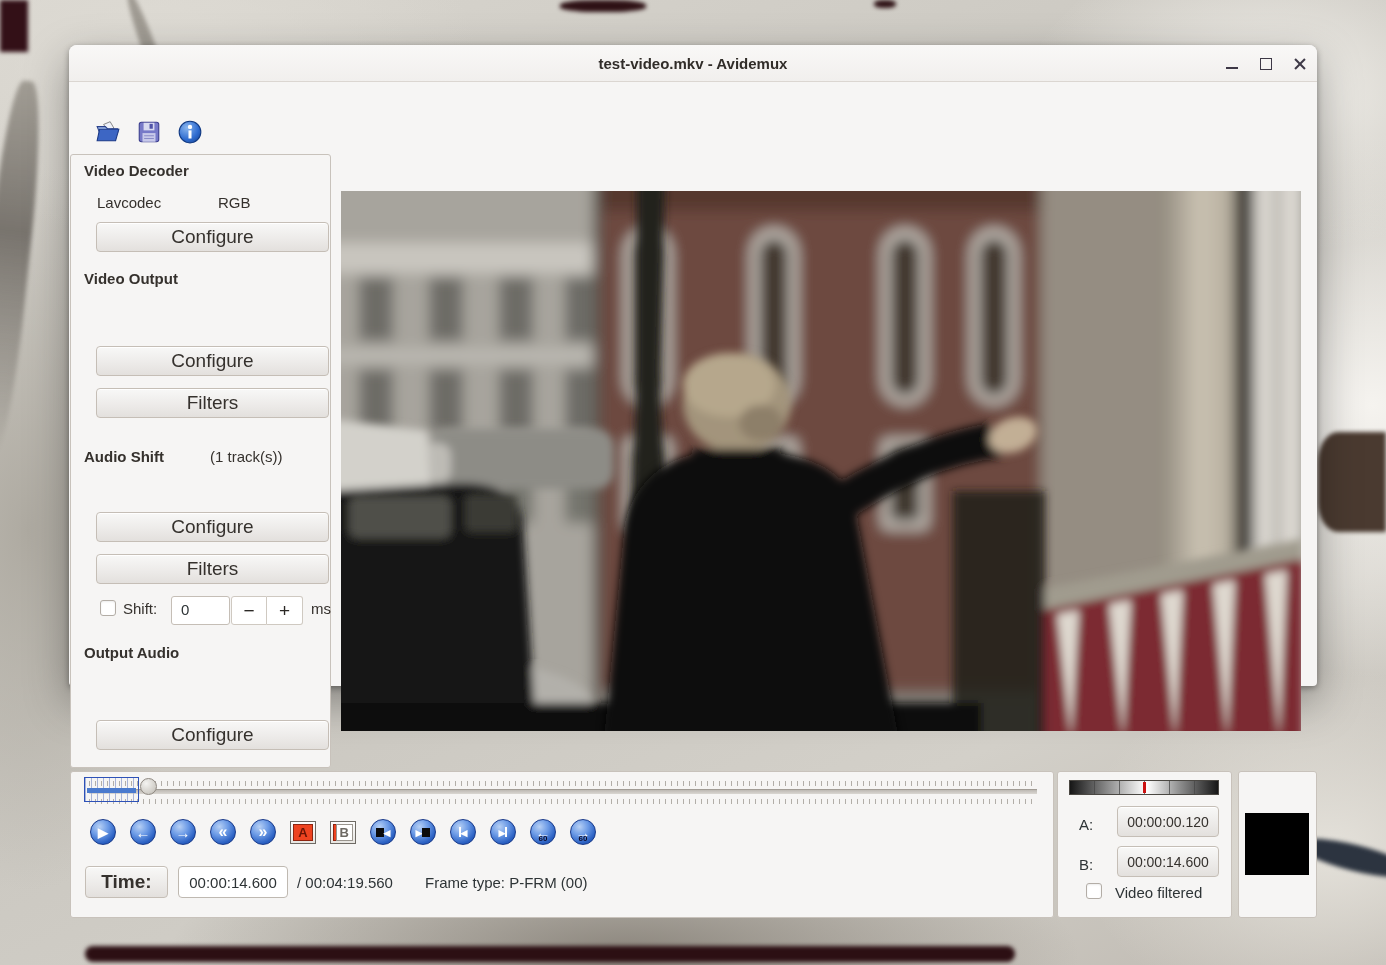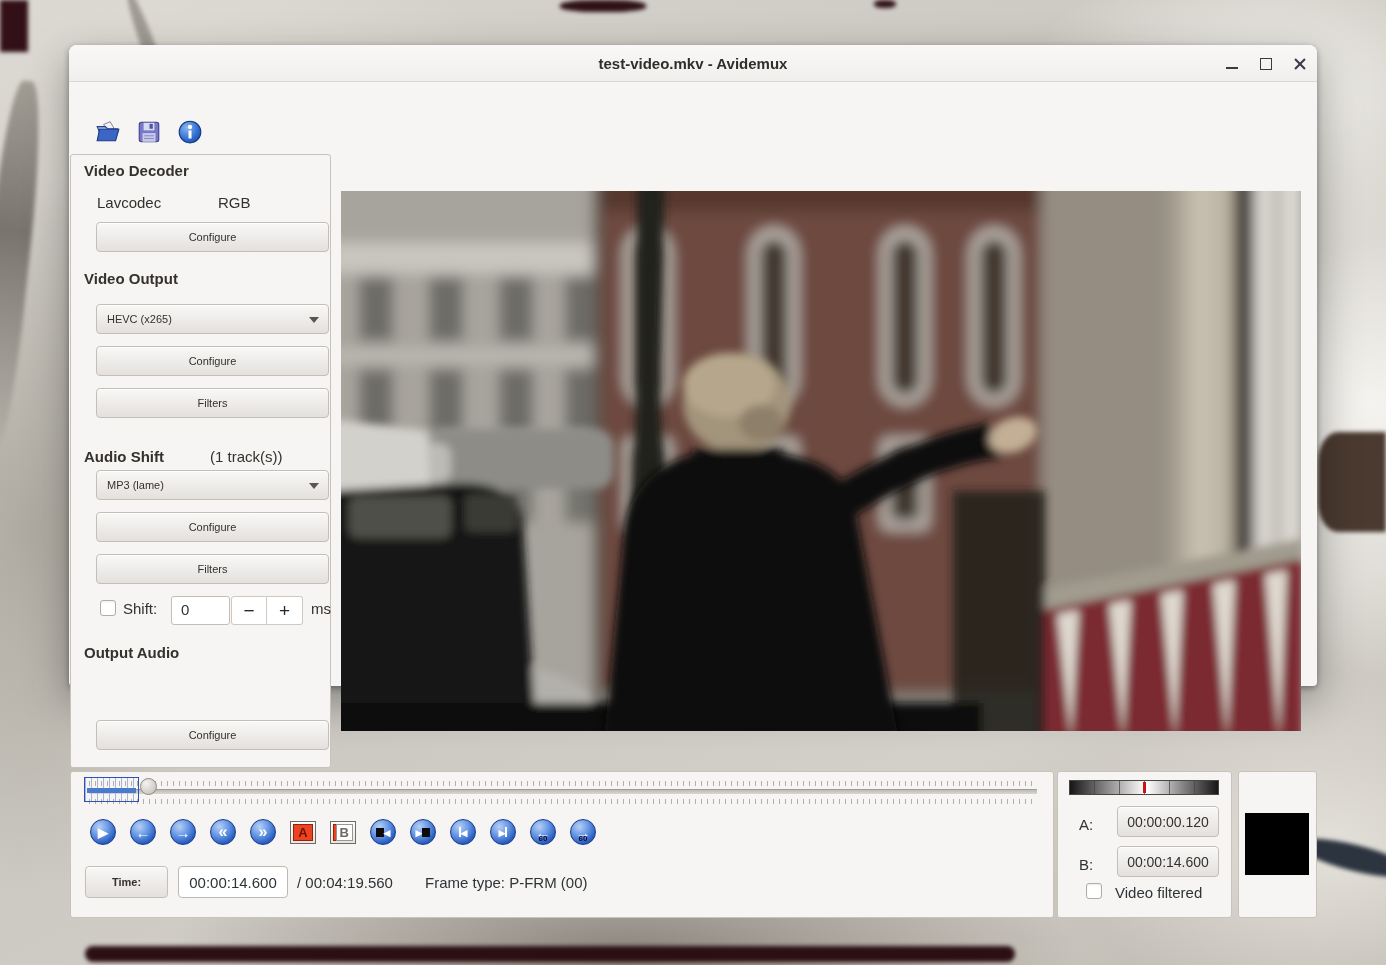--- a/index.html
+++ b/index.html
@@ -48,21 +48,21 @@
   .menubar { position:absolute; left:0; top:38px; right:0; height:28px; display:flex;
     align-items:center; padding-left:8px; font-size:15px; background:#f6f5f4;
     border-bottom:1px solid #d9d4cf; }
   .menu-item { padding:0 10px; line-height:27px; cursor:default; }
 
   .toolbar { position:absolute; left:0; top:67px; right:0; height:40px; display:flex;
     align-items:center; padding-left:26px; gap:15px; }
   .tbtn { width:26px; height:26px; }
 
   
-  .btn { border:1px solid #c5beb6; border-radius:4px; color:#35312d; font-size:11px;
+  .btn { border:1px solid #c5beb6; border-radius:4px; color:#35312d; font-size:19px;
     background:linear-gradient(#f8f8f7,#eceae8 60%,#e3e0dd);
     box-shadow:inset 0 1px 0 #fff; display:flex; align-items:center; justify-content:center; cursor:default; }
   .check { background:#fff; border:1px solid #b3ada6; border-radius:3px; box-shadow:inset 0 1px 2px rgba(0,0,0,.08); }
 
   
   .sidebar { position:absolute; left:1px; top:109px; width:261px; height:614px;
     background:#f6f5f4; border:1px solid #c8c2bb; border-radius:3px; }
   .sb-head { position:absolute; left:13px; font-size:15px; font-weight:bold; color:#35312d; }
   .h-vd { top:7px; } .h-vo { top:115px; } .h-ao { top:293px; } .h-of { top:489px; }
   .sb-sub { position:absolute; font-size:15px; color:#35312d; }
@@ -208,33 +208,25 @@
     </div>
   </div>
 
   <div class="sidebar">
     <div class="sb-head h-vd">Video Decoder</div>
     <div class="sb-sub lav">Lavcodec</div>
     <div class="sb-sub rgb">RGB</div>
     <div class="btn sb-btn b1">Configure</div>
 
     <div class="sb-head h-vo">Video Output</div>
-    <div class="btn sb-dd d1">
-      <span>HEVC (x265)</span>
-      <span class="chev"></span>
-    </div>
     <div class="btn sb-btn b2">Configure</div>
     <div class="btn sb-btn b3">Filters</div>
 
     <div class="sb-head h-ao">Audio Shift</div>
     <div class="sb-sub trk">(1 track(s))</div>
-    <div class="btn sb-dd d2">
-      <span>MP3 (lame)</span>
-      <span class="chev"></span>
-    </div>
     <div class="btn sb-btn b4">Configure</div>
     <div class="btn sb-btn b5">Filters</div>
 
     <div class="check shift-check"></div>
     <div class="sb-sub shift-label">Shift:</div>
     <div class="shift-input">0</div>
     <div class="spin spin-minus">−</div>
     <div class="spin spin-plus">+</div>
     <div class="sb-sub ms">ms</div>
 

